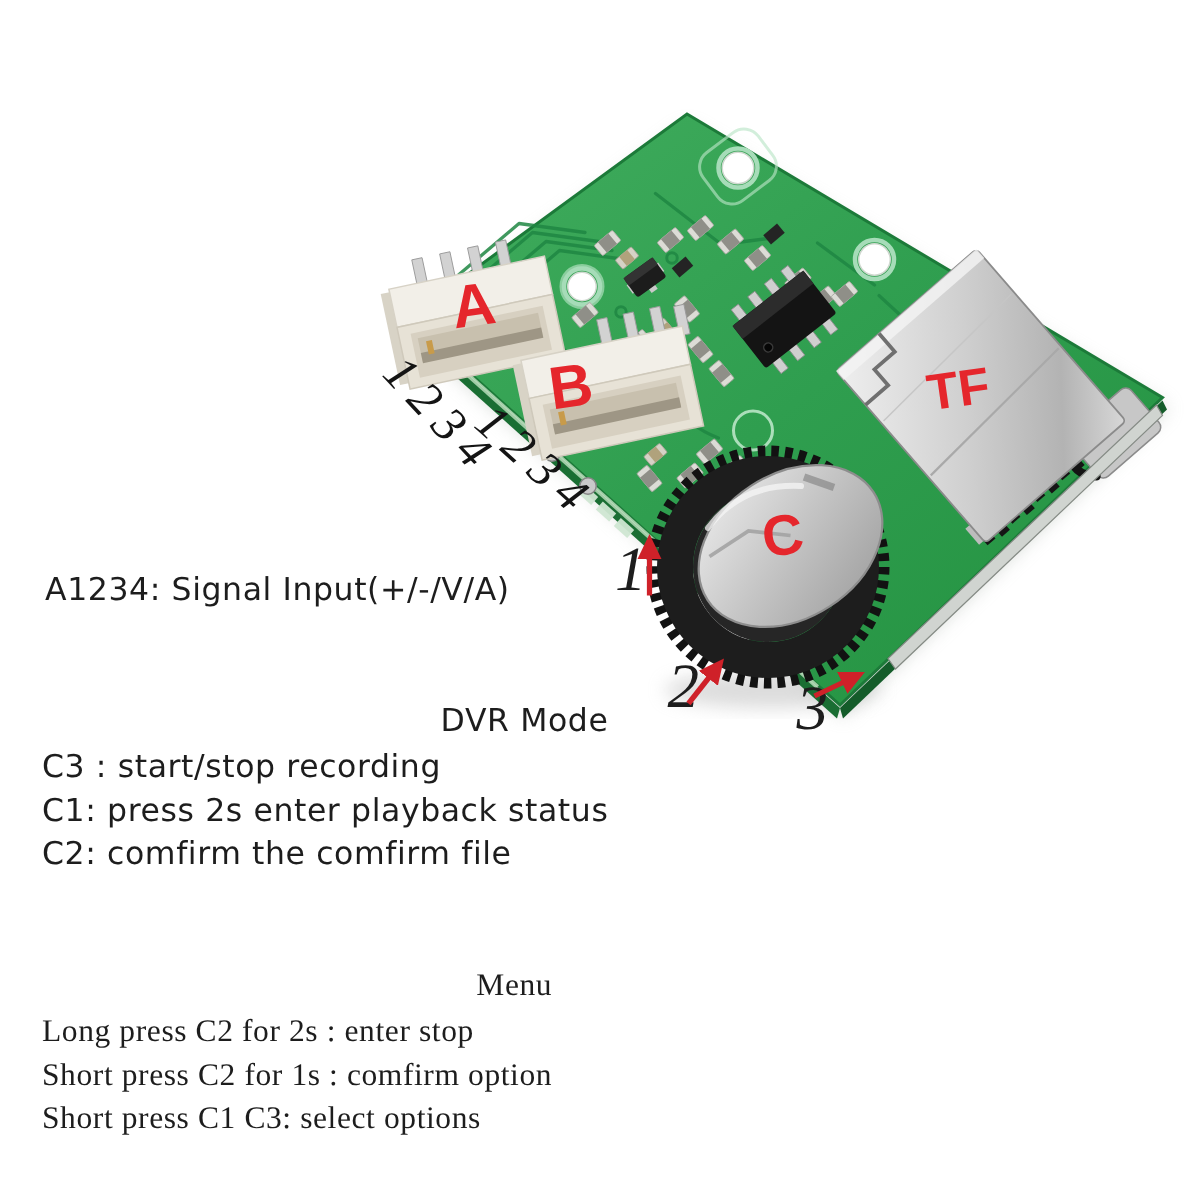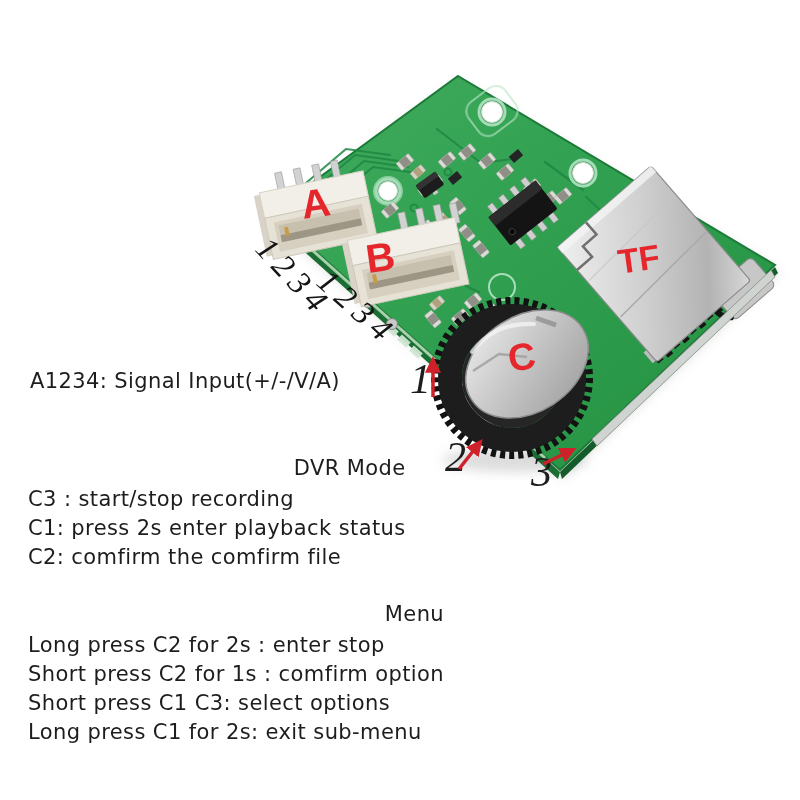--- a/index.html
+++ b/index.html
@@ -1,24 +1,24 @@
 <!DOCTYPE html>
 <html><head>
 <meta charset="utf-8">
 <style>
   html,body{margin:0;padding:0;background:#ffffff;}
   #stage{position:relative;width:800px;height:800px;background:#ffffff;overflow:hidden;
          font-family:"DejaVu Sans","Liberation Sans",sans-serif;}
   #pcb-svg{position:absolute;left:0;top:0;}
   .ann{position:absolute;white-space:nowrap;color:#1d1d1d;
-       font-size:21px;line-height:29px;letter-spacing:0.4px;}
+       font-size:21px;line-height:29px;letter-spacing:0.4px;margin-top:12px;}
   .ann .line{height:29px;}
   #sig-block{left:30px;top:367px;}
   #dvr-block{left:28px;top:454px;}
-  #menu-block{left:28px;top:600px;}
+  #menu-block{left:28px;top:630px;font-family:Liberation Serif, serif;}
   .block-title{height:29px;margin-bottom:2px;text-align:right;}
 </style>
 </head>
 <body>
 
 <div id="stage">
 
 <svg id="pcb-svg" width="800" height="800" viewBox="0 0 800 800">
   <defs>
     <linearGradient id="gBoard" x1="0" y1="0" x2="1" y2="1">
@@ -274,16 +274,15 @@
   <div class="line">C3 : start/stop recording</div>
   <div class="line">C1: press 2s enter playback status</div>
   <div class="line">C2: comfirm the comfirm file</div>
 </div>
 
 <div class="ann" id="menu-block">
   <div class="block-title">Menu</div>
   <div class="line">Long press C2 for 2s : enter stop</div>
   <div class="line">Short press C2 for 1s : comfirm option</div>
   <div class="line">Short press C1 C3: select options</div>
-  <div class="line">Long press C1 for 2s: exit sub-menu</div>
 </div>
 
 </div>
 
 </body></html>

